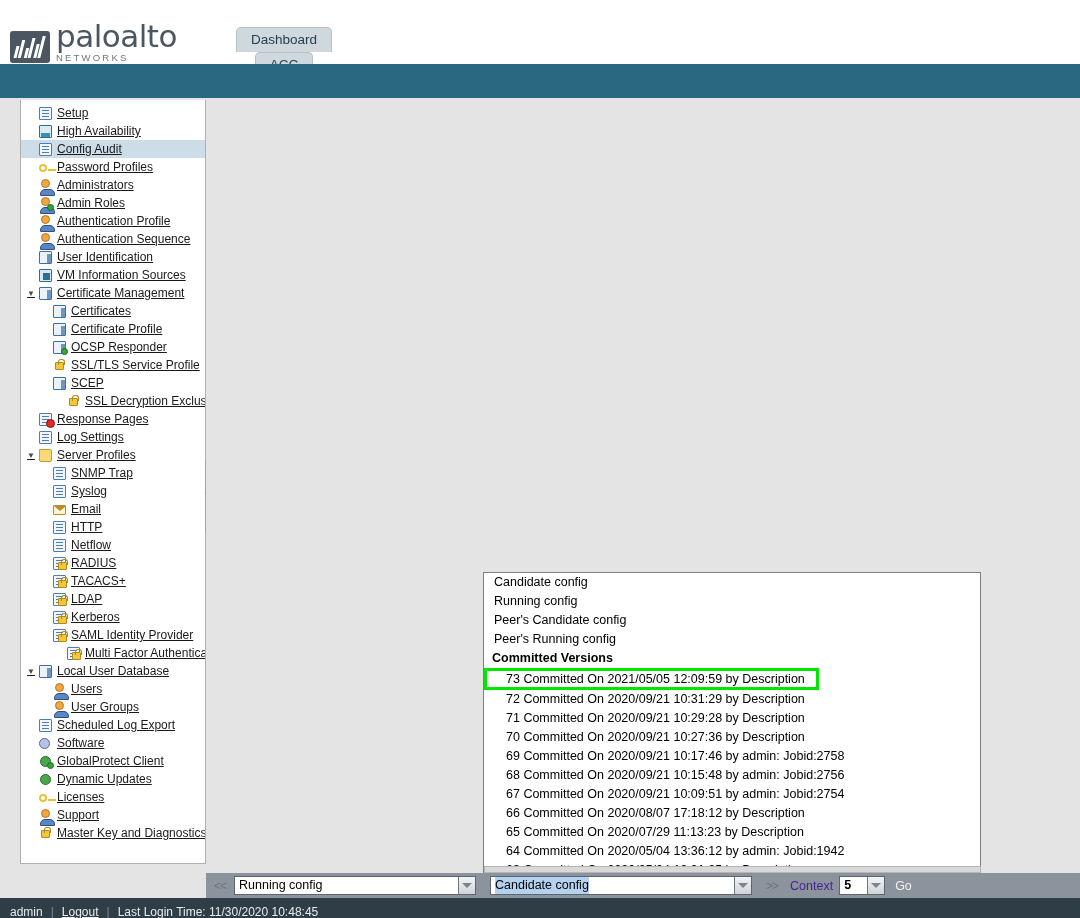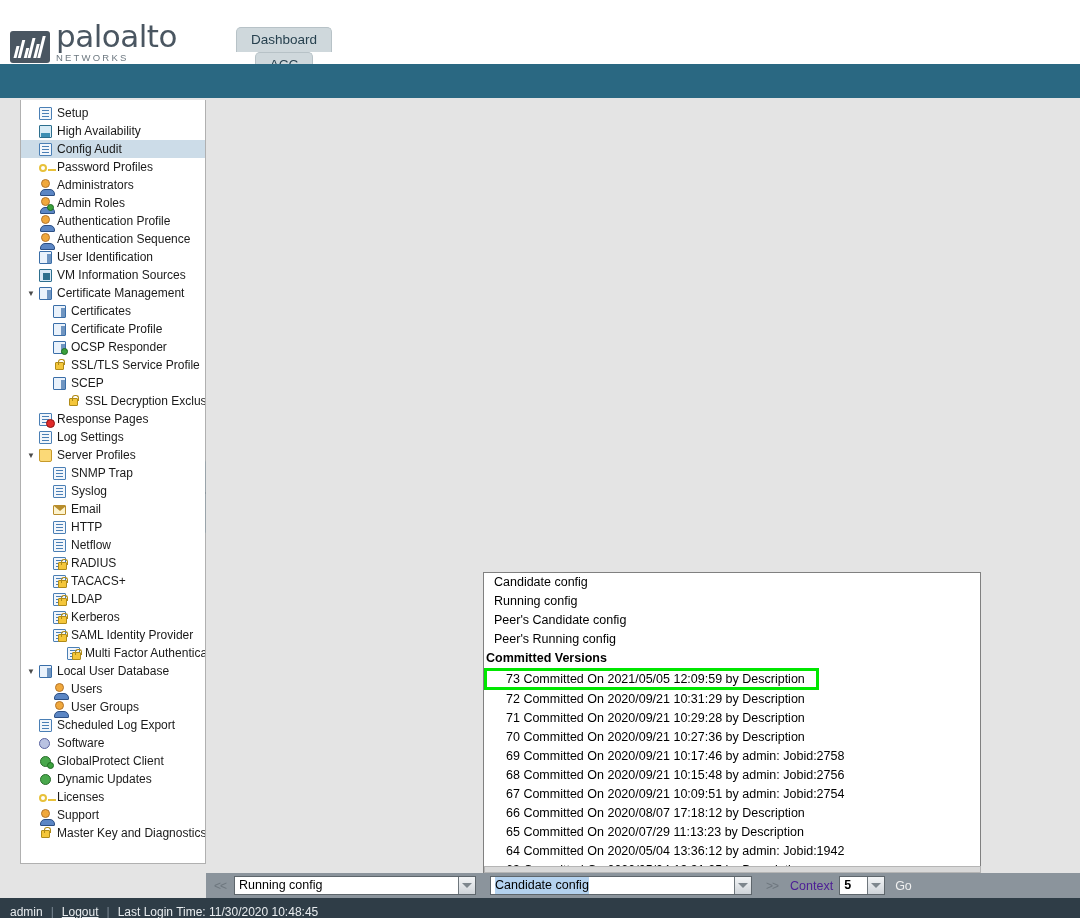--- a/index.html
+++ b/index.html
@@ -69,21 +69,21 @@
     width: 186px; height: 764px;
     background: #ffffff;
     border: 1px solid #b0b0b0;
     border-top: none;
     overflow: hidden;
   }
   .tree { padding: 4px 0 0 0; }
   .tree-item {
     display: flex; align-items: center; height: 18px;
     font-size: 12px; color: #1a1a1a; white-space: nowrap;
-    padding-left: 4px; cursor: default;
+    padding-left: 4px; cursor: default; text-decoration: underline;
   }
   .tree-item.selected { background: #ccdce8; }
   .tree-item .twisty {
     width: 12px; text-align: center; font-size: 8px; color: #4a4a4a; flex: 0 0 12px;
   }
   .tree-item .ico {
     width: 17px; height: 15px; flex: 0 0 17px; margin-right: 3px;
     position: relative; display: inline-block;
   }
   .tree-item .lbl { line-height: 18px; }
@@ -177,21 +177,21 @@
   
   .popup {
     position: absolute; left: 483px; top: 564px;
     width: 498px; height: 301px;
     background: #ffffff; border: 1px solid #808080;
     overflow: hidden; font-size: 12.5px; color: #000000;
   }
   .popup-row {
     height: 19px; line-height: 19px; padding-left: 10px; white-space: nowrap; cursor: default;
   }
-  .popup-row.group { font-weight: bold; padding-left: 2px; }
+  .popup-row.group { font-weight: bold; padding-left: 8px; }
   .popup-row.version { padding-left: 22px; }
   .popup-row.highlight {
     border: 3px solid #00e700; height: 22px; line-height: 16px;
     margin: 0 0 0 0; width: 335px; padding-left: 19px; background: #ffffff;
   }
 
   
   .toolbar {
     position: absolute; left: 206px; top: 865px; width: 874px; height: 25px;
     background: #8b949c;

